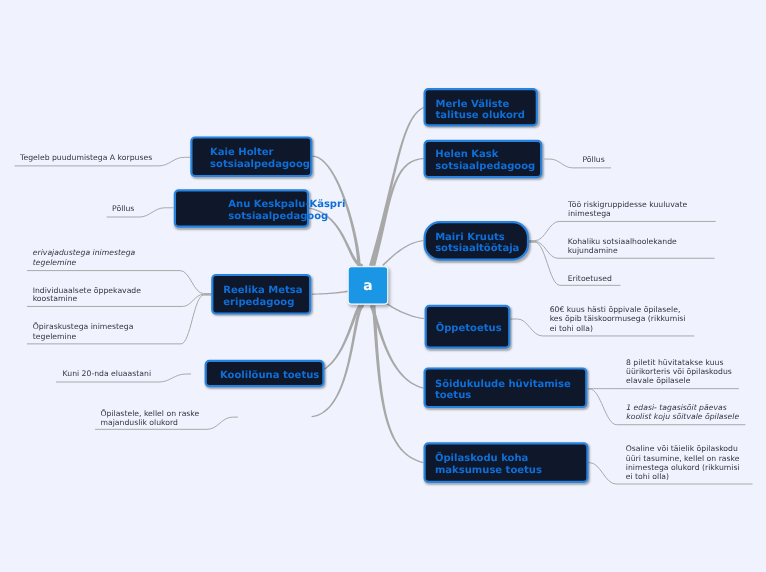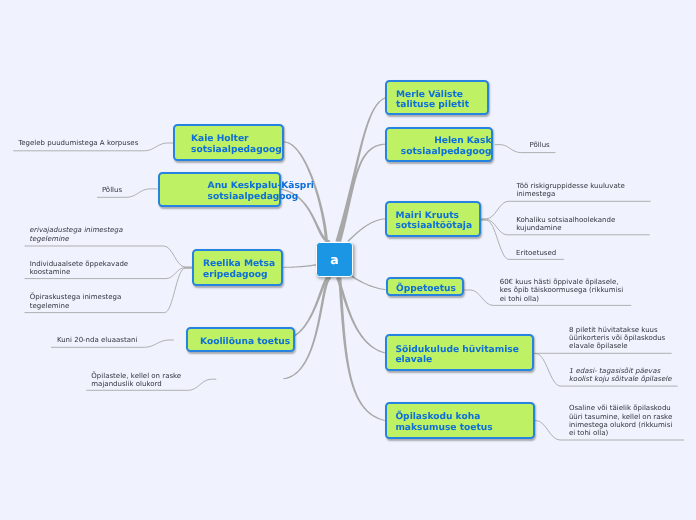--- a/index.html
+++ b/index.html
@@ -4,21 +4,21 @@
 <title>Mind map</title>
 <style>
   html,body{margin:0;padding:0;}
   body{width:696px;height:520px;background:#f0f3fd;overflow:hidden;
        font-family:"DejaVu Sans",sans-serif;
        -webkit-font-smoothing:antialiased;text-rendering:geometricPrecision;}
   #map{position:relative;width:696px;height:520px;}
   svg.edges{position:absolute;left:0;top:0;width:696px;height:520px;}
   svg.edges .medge{fill:#a8a8a8;stroke:none;}
   svg.edges .ledge{fill:none;stroke:#a8a8a8;stroke-width:0.9;}
-  .node{position:absolute;box-sizing:border-box;background:#bef264;
+  .node{position:absolute;box-sizing:border-box;background:#0f172a;
         border:2px solid #2684e0;border-radius:4.5px;color:#0f6fd8;
         font-weight:bold;font-size:9.1px;line-height:10.7px;
         display:flex;flex-direction:column;justify-content:center;
         padding-left:8.6px;padding-top:5.3px;
         box-shadow:1px 1.2px 1.8px rgba(0,0,0,0.30);}
   .node span{display:block;white-space:pre;}
   .root{position:absolute;box-sizing:border-box;background:#1a96e5;
         border:1.8px solid #fff;border-radius:3.5px;color:#fff;font-weight:bold;
         font-size:12.6px;display:flex;align-items:center;justify-content:center;
         box-shadow:1.5px 2px 3px rgba(0,0,0,0.3);}
@@ -70,36 +70,36 @@
     </div>
 <div class="node" style="left:192.4px;top:249.0px;width:91.0px;height:36.7px;">
       <span>Reelika Metsa</span>
       <span>eripedagoog</span>
     </div>
 <div class="node" style="left:186px;top:327.2px;width:109.4px;height:24.5px;padding-left:12px;">
       <span>Koolilõuna toetus</span>
     </div>
 <div class="node" style="left:385.4px;top:80.0px;width:103.3px;height:35.3px;">
       <span>Merle Väliste</span>
-      <span>talituse piletit</span>
+      <span>talituse olukord</span>
     </div>
-<div class="node" style="left:385.2px;top:126.7px;width:108.3px;height:35.1px;text-align:right;">
+<div class="node" style="left:385.2px;top:126.7px;width:108.3px;height:35.1px;">
       <span>Helen Kask</span>
       <span>sotsiaalpedagoog</span>
     </div>
-<div class="node" style="left:385.0px;top:201.0px;width:95.5px;height:35.6px;">
+<div class="node" style="left:385.0px;top:201.0px;width:95.5px;height:35.6px;border-radius:15px;">
       <span>Mairi Kruuts</span>
       <span>sotsiaaltöötaja</span>
     </div>
-<div class="node" style="left:385.5px;top:277.2px;width:78.1px;height:19px;">
+<div class="node" style="left:385.5px;top:277.2px;width:78.1px;height:40px;">
       <span>Õppetoetus</span>
     </div>
 <div class="node" style="left:384.8px;top:334.3px;width:149.6px;height:36.9px;">
       <span>Sõidukulude hüvitamise</span>
-      <span>elavale</span>
+      <span>toetus</span>
     </div>
 <div class="node" style="left:384.8px;top:402.3px;width:149.8px;height:36.4px;">
       <span>Õpilaskodu koha</span>
       <span>maksumuse toetus</span>
     </div>
 <div class="leaf" style="left:18.2px;top:138.6px;">Tegeleb puudumistega A korpuses</div>
 <div class="leaf" style="left:101.9px;top:185.5px;">Põllus</div>
 <div class="leaf" style="left:29.8px;top:226.3px;font-style:italic;">erivajadustega inimestega
 tegelemine</div>
 <div class="leaf" style="left:29.7px;top:260.0px;">Individuaalsete õppekavade

